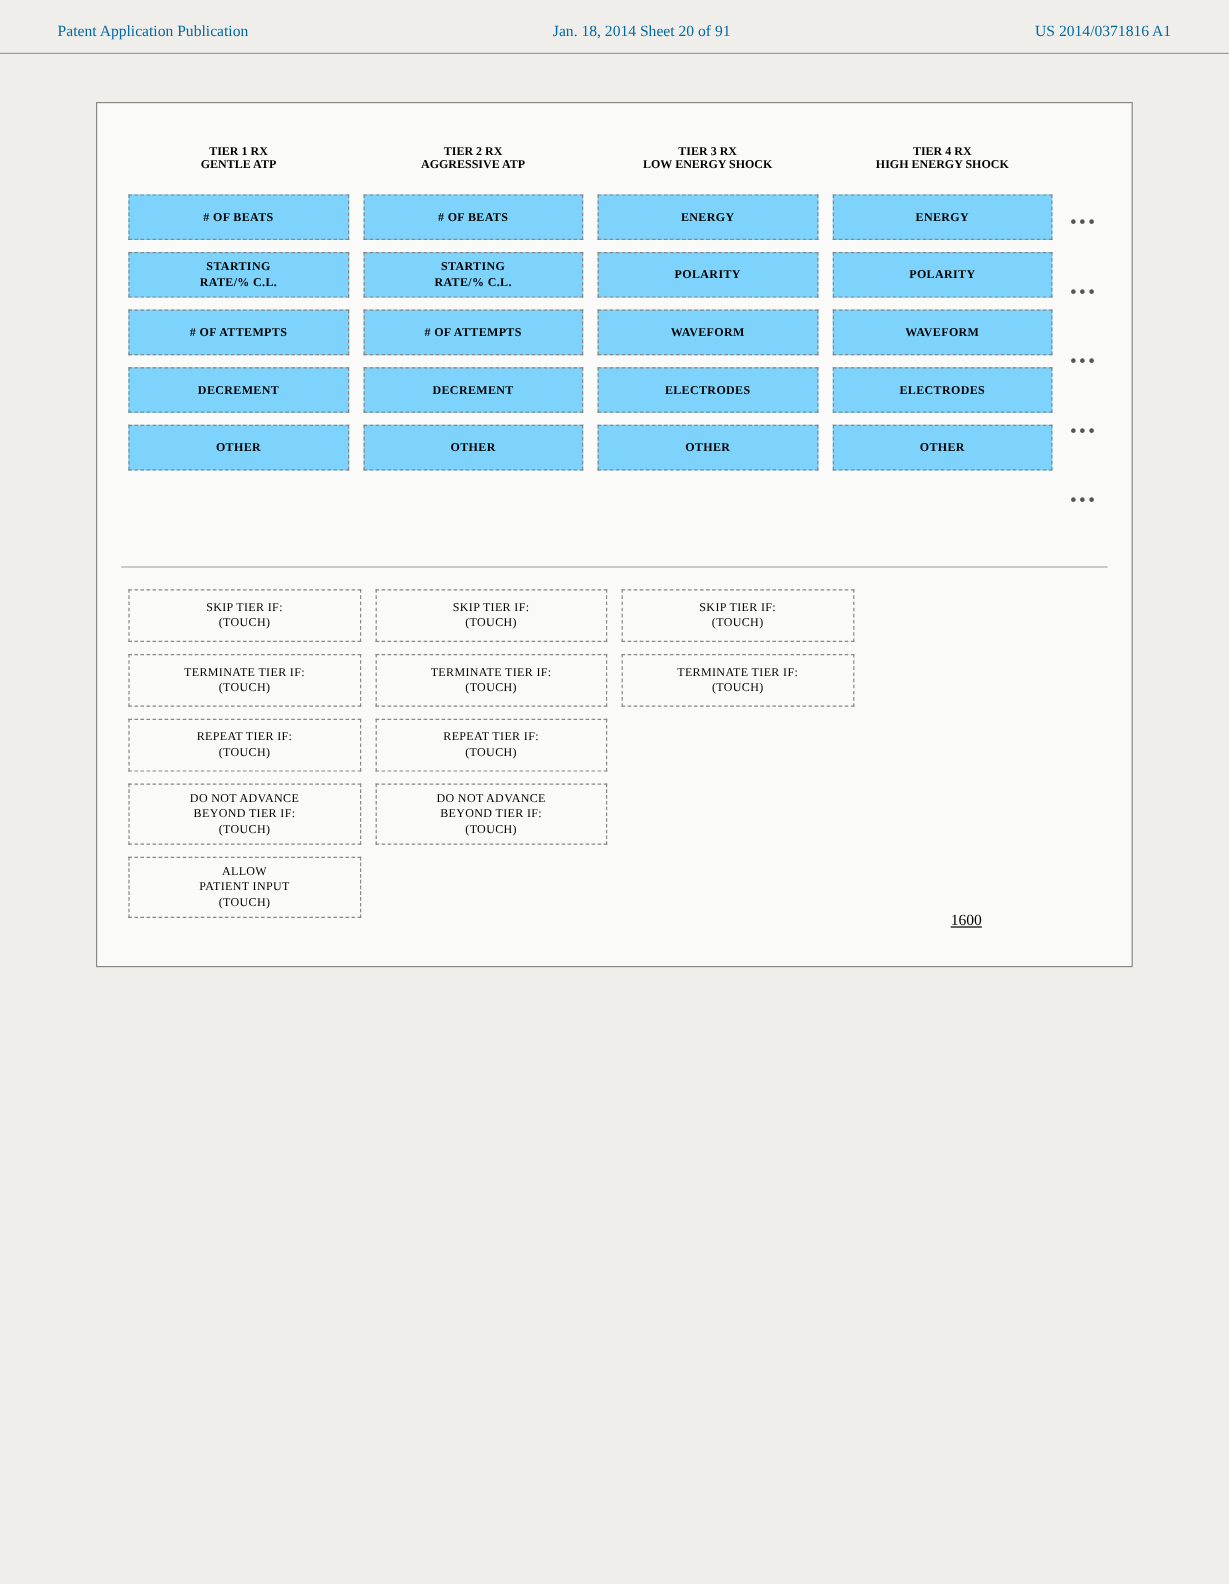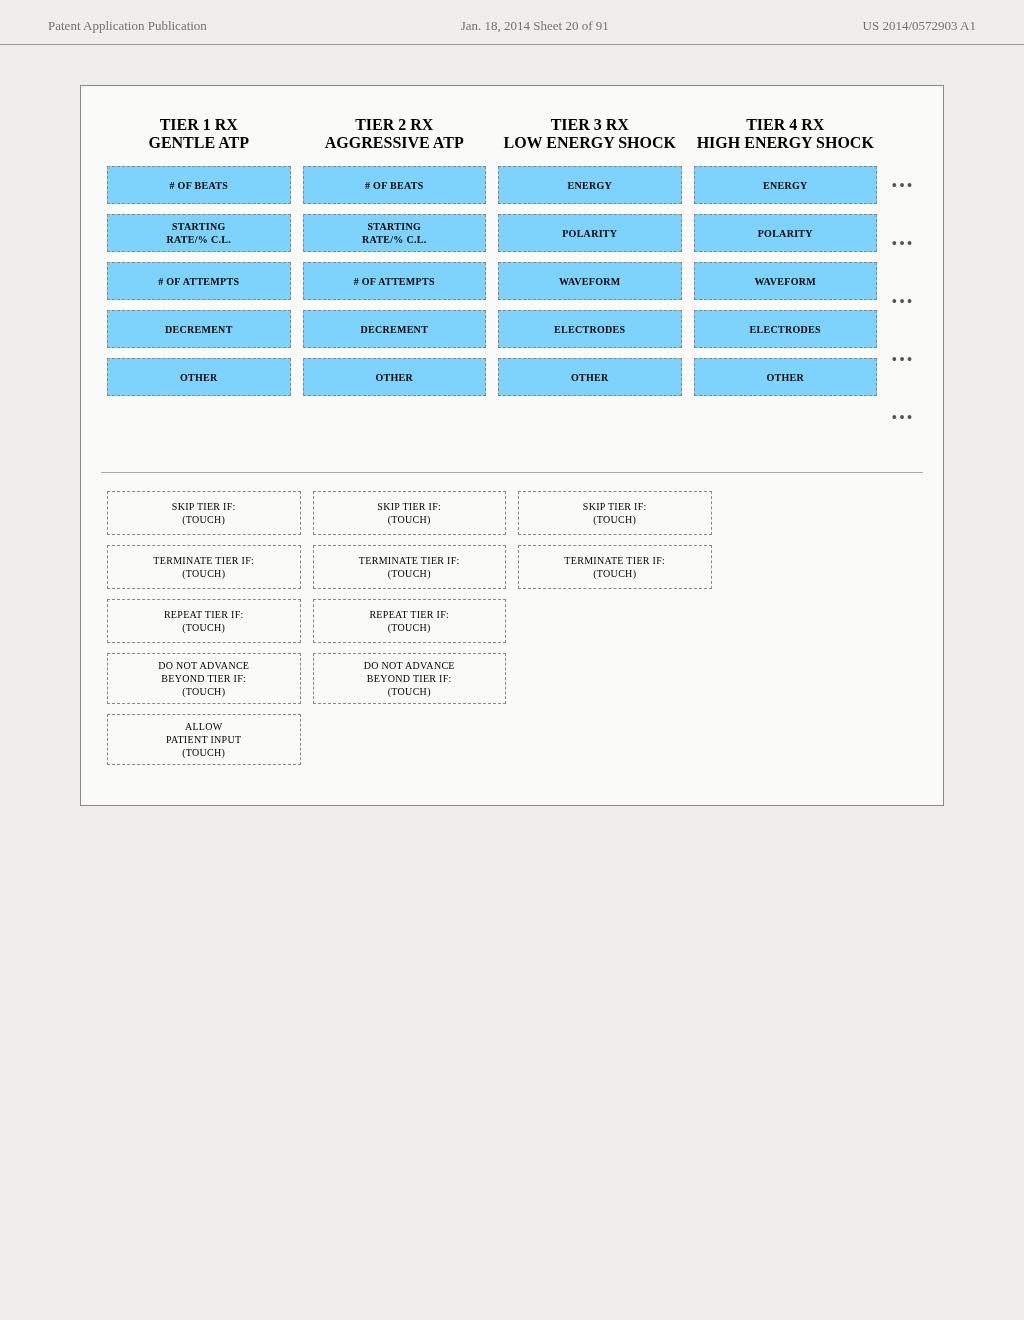--- a/index.html
+++ b/index.html
@@ -17,21 +17,21 @@
       display: flex;
       justify-content: space-between;
       align-items: center;
       padding: 18px 48px 10px 48px;
       border-bottom: 1px solid #999;
       margin-bottom: 0;
     }
 
     .patent-header span {
       font-size: 13px;
-      color: #737373;
+      color: #0369a1;
     }
 
     
     .main-content {
       padding: 40px 80px 40px 80px;
     }
 
     
     .diagram-container {
       border: 1.5px solid #888;
@@ -49,21 +49,21 @@
     }
 
     .tier-col {
       display: flex;
       flex-direction: column;
       align-items: center;
       padding: 0 6px;
     }
 
     .tier-header {
-      font-size: 16px;
+      font-size: 10px;
       font-weight: bold;
       text-align: center;
       margin-bottom: 14px;
       min-height: 32px;
       display: flex;
       align-items: center;
       justify-content: center;
     }
 
     .tier-cell {
@@ -161,21 +161,21 @@
       font-weight: bold;
       font-family: Arial, sans-serif;
     }
   </style>
 </head>
 <body>
 
 <div class="patent-header">
   <span>Patent Application Publication</span>
   <span>Jan. 18, 2014  Sheet 20 of 91</span>
-  <span>US 2014/0572903 A1</span>
+  <span>US 2014/0371816 A1</span>
 </div>
 
 <div class="main-content">
   <div class="diagram-container">
 
     <div class="tier-grid">
 
       <div class="tier-col">
         <div class="tier-header">TIER 1 RX<br>GENTLE ATP</div>
         <div class="tier-cell"># OF BEATS</div>
@@ -240,19 +240,23 @@
         <div class="lower-cell">TERMINATE TIER IF:<br>(TOUCH)</div>
         <div class="lower-cell">REPEAT TIER IF:<br>(TOUCH)</div>
         <div class="lower-cell">DO NOT ADVANCE<br>BEYOND TIER IF:<br>(TOUCH)</div>
       </div>
 
       <div class="lower-col">
         <div class="lower-cell">SKIP TIER IF:<br>(TOUCH)</div>
         <div class="lower-cell">TERMINATE TIER IF:<br>(TOUCH)</div>
       </div>
 
+      <div class="lower-col">
+        <div style="flex:1"></div>
+        <div class="reference-number">1600</div>
+      </div>
 
     </div>
 
   </div>
 
 
 </div>
 
 </body></html>

